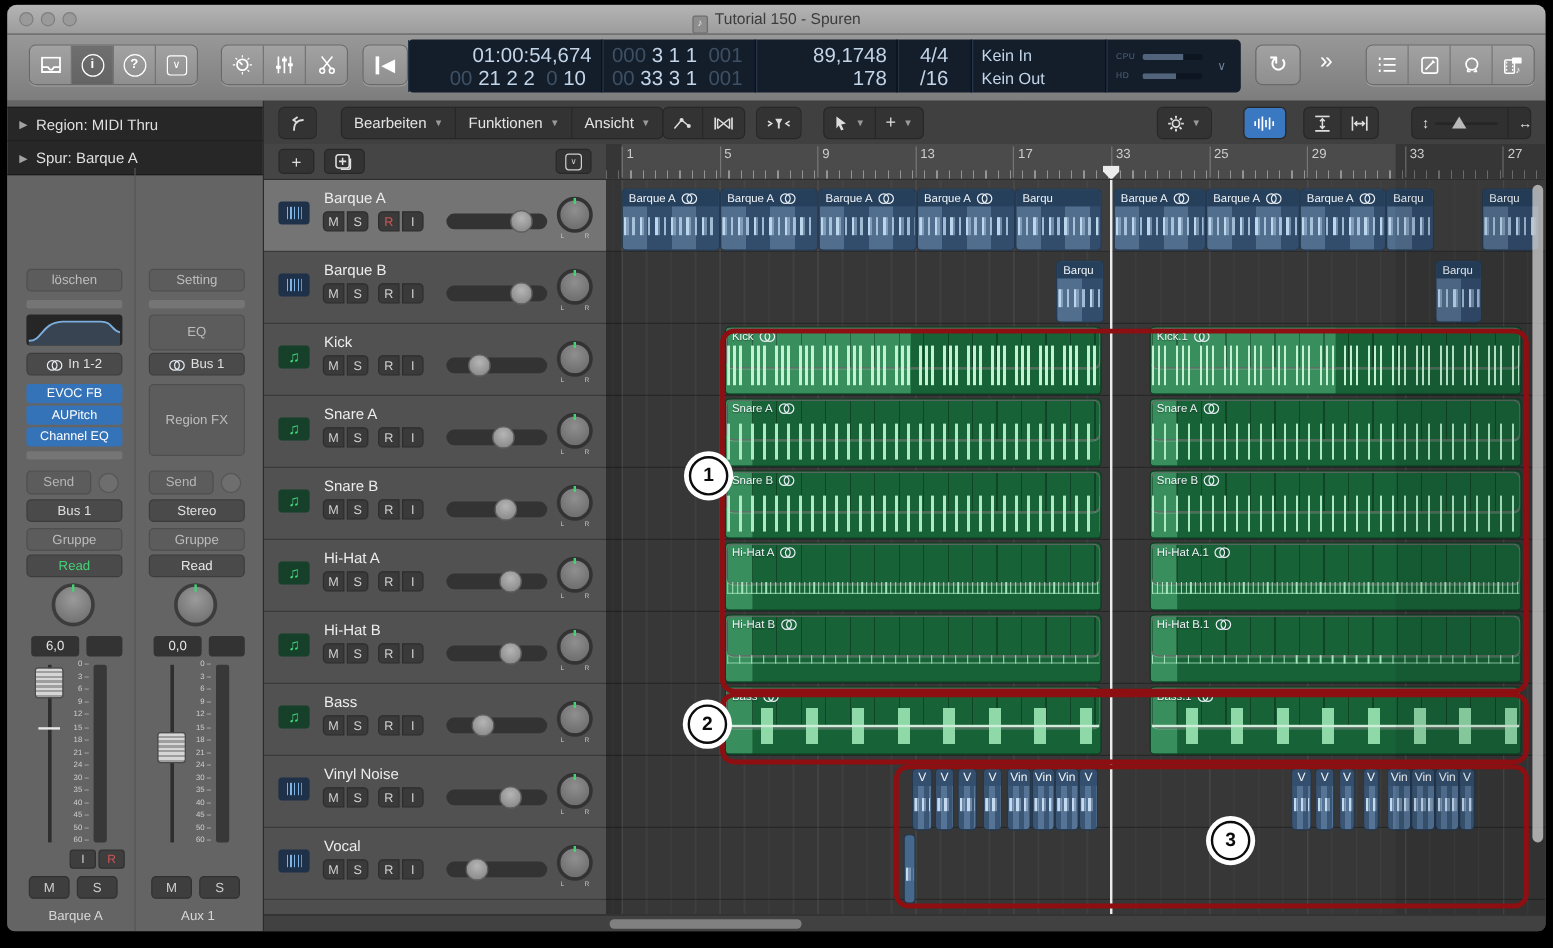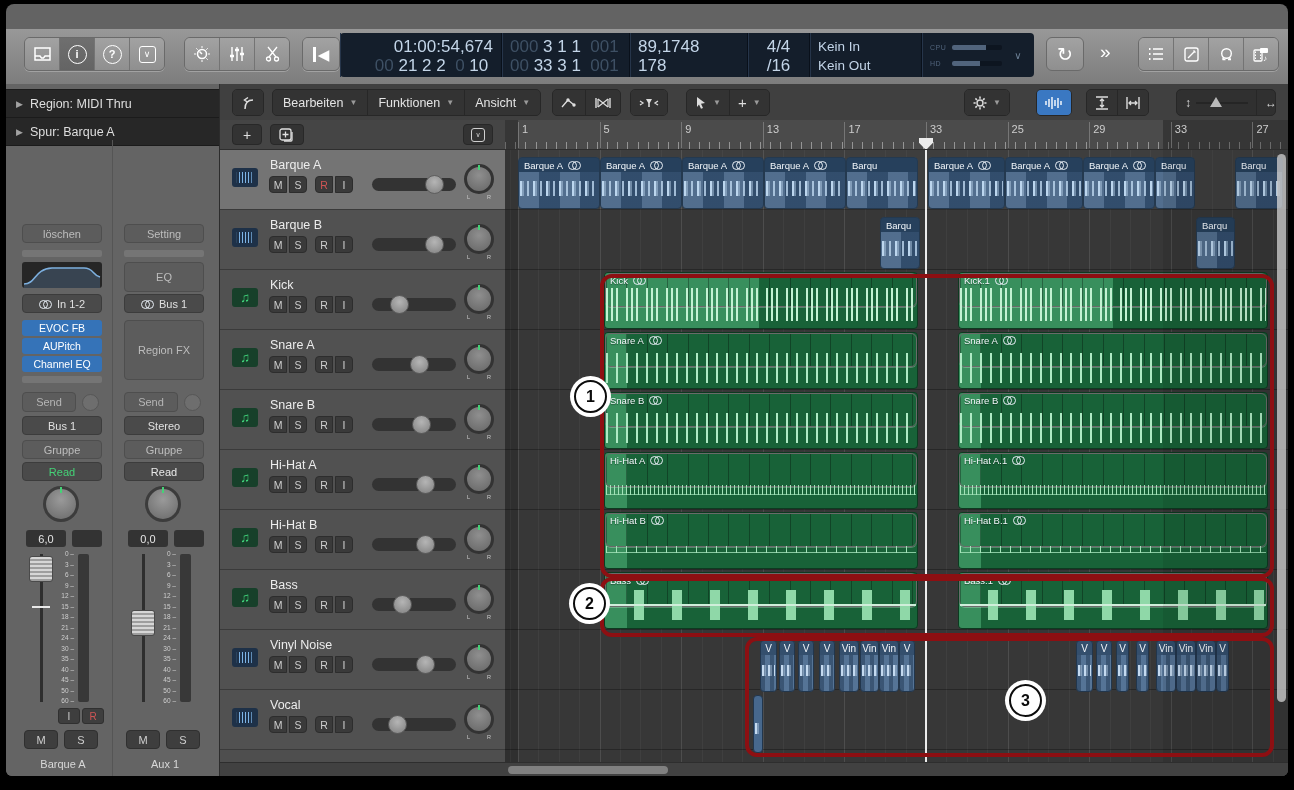--- a/index.html
+++ b/index.html
@@ -31,21 +31,21 @@
       display:flex;align-items:center;justify-content:center;}
   
   .lcd{position:absolute;left:334px;top:4px;width:694px;height:44px;background:#141e2b;
        border-radius:4px;display:flex;color:#c3d5e8;}
   .lcd .sec{border-right:1px solid #09101a;box-shadow:1px 0 0 #26354a inset;padding:3px 8px 2px 8px;
             display:flex;flex-direction:column;justify-content:center;box-sizing:border-box;}
   .lcd .r1,.lcd .r2{line-height:19px;font-size:17px;white-space:pre;}
   .dim{color:#3e5064;}
   .sec.time{width:162px;text-align:right;}
   .sec.beats{width:128px;text-align:right;}
-  .sec.tempo{width:118px;}
+  .sec.tempo{width:118px;text-align:right;}
   .sec.sig{width:62px;text-align:center;}
   .sec.io{width:112px;}
   .sec.io .r1,.sec.io .r2{font-size:13.5px;}
   .sec.meters{width:88px;border-right:none;}
   .meterrow{display:flex;align-items:center;gap:5px;height:12px;margin:2px 0;}
   .meterrow .mlab{font-size:7px;color:#51647c;width:18px;letter-spacing:.5px;}
   .meterrow .mbar{width:52px;height:5px;border-radius:2px;background:#0d1520;overflow:hidden;}
   .meterrow .mbar i{display:block;height:100%;width:68%;background:#51647c;}
   .lcdchev{width:16px;display:flex;align-items:center;justify-content:center;color:#6d8096;font-size:10px;}
   .cyclebtn{position:absolute;left:1040px;top:8px;width:36px;height:32px;border-radius:6px;
@@ -202,20 +202,26 @@
         display:flex;align-items:center;justify-content:center;box-sizing:border-box;}
   
   .hscroll{position:absolute;left:0;right:0;bottom:0;height:14px;background:#414141;border-top:1px solid #2e2e2e;box-sizing:border-box;}
   .hscroll i{position:absolute;top:3px;height:8px;border-radius:4px;background:#808080;}
 </style>
 </head>
 <body>
 
 <div class="window">
 
+  <div class="titlebar">
+    <span class="dot" style="left:10px"></span>
+    <span class="dot" style="left:28px"></span>
+    <span class="dot" style="left:46px"></span>
+    <div class="title"><span class="doc">♪</span><span>Tutorial 150 - Spuren</span></div>
+  </div>
 
   <div class="toolbar">
     <div class="seg" style="left:18px">
       <div class="tbtn">
           <svg width="17" height="14" viewBox="0 0 17 14">
             <path d="M1 1h15v12H1z M1 9h5l1.5 2h2L11 9h5" fill="none" stroke="#fff" stroke-width="1.5"></path>
           </svg>
         </div>
       <div class="tbtn active">
           <span class="circ">i</span>
@@ -467,21 +473,21 @@
   <div class="tcol">
 
     <div class="ttoolbar">
       <div class="dkseg" style="left:12px">
         <div class="dkbtn iconic">
             <svg width="14" height="14" viewBox="0 0 14 14">
               <path d="M4 13 C4 6 7 4 12 4 M7 1.5L3.5 4L7 6.5" fill="none" stroke="#ddd" stroke-width="1.5"></path>
             </svg>
           </div>
       </div>
-      <div class="dkseg" style="left:52px">
+      <div class="dkseg" style="left:64px">
         <div class="dkbtn">
             <span>Bearbeiten</span>
             <span class="chev">▼</span>
           </div>
         <div class="dkbtn">
             <span>Funktionen</span>
             <span class="chev">▼</span>
           </div>
         <div class="dkbtn">
             <span>Ansicht</span>

